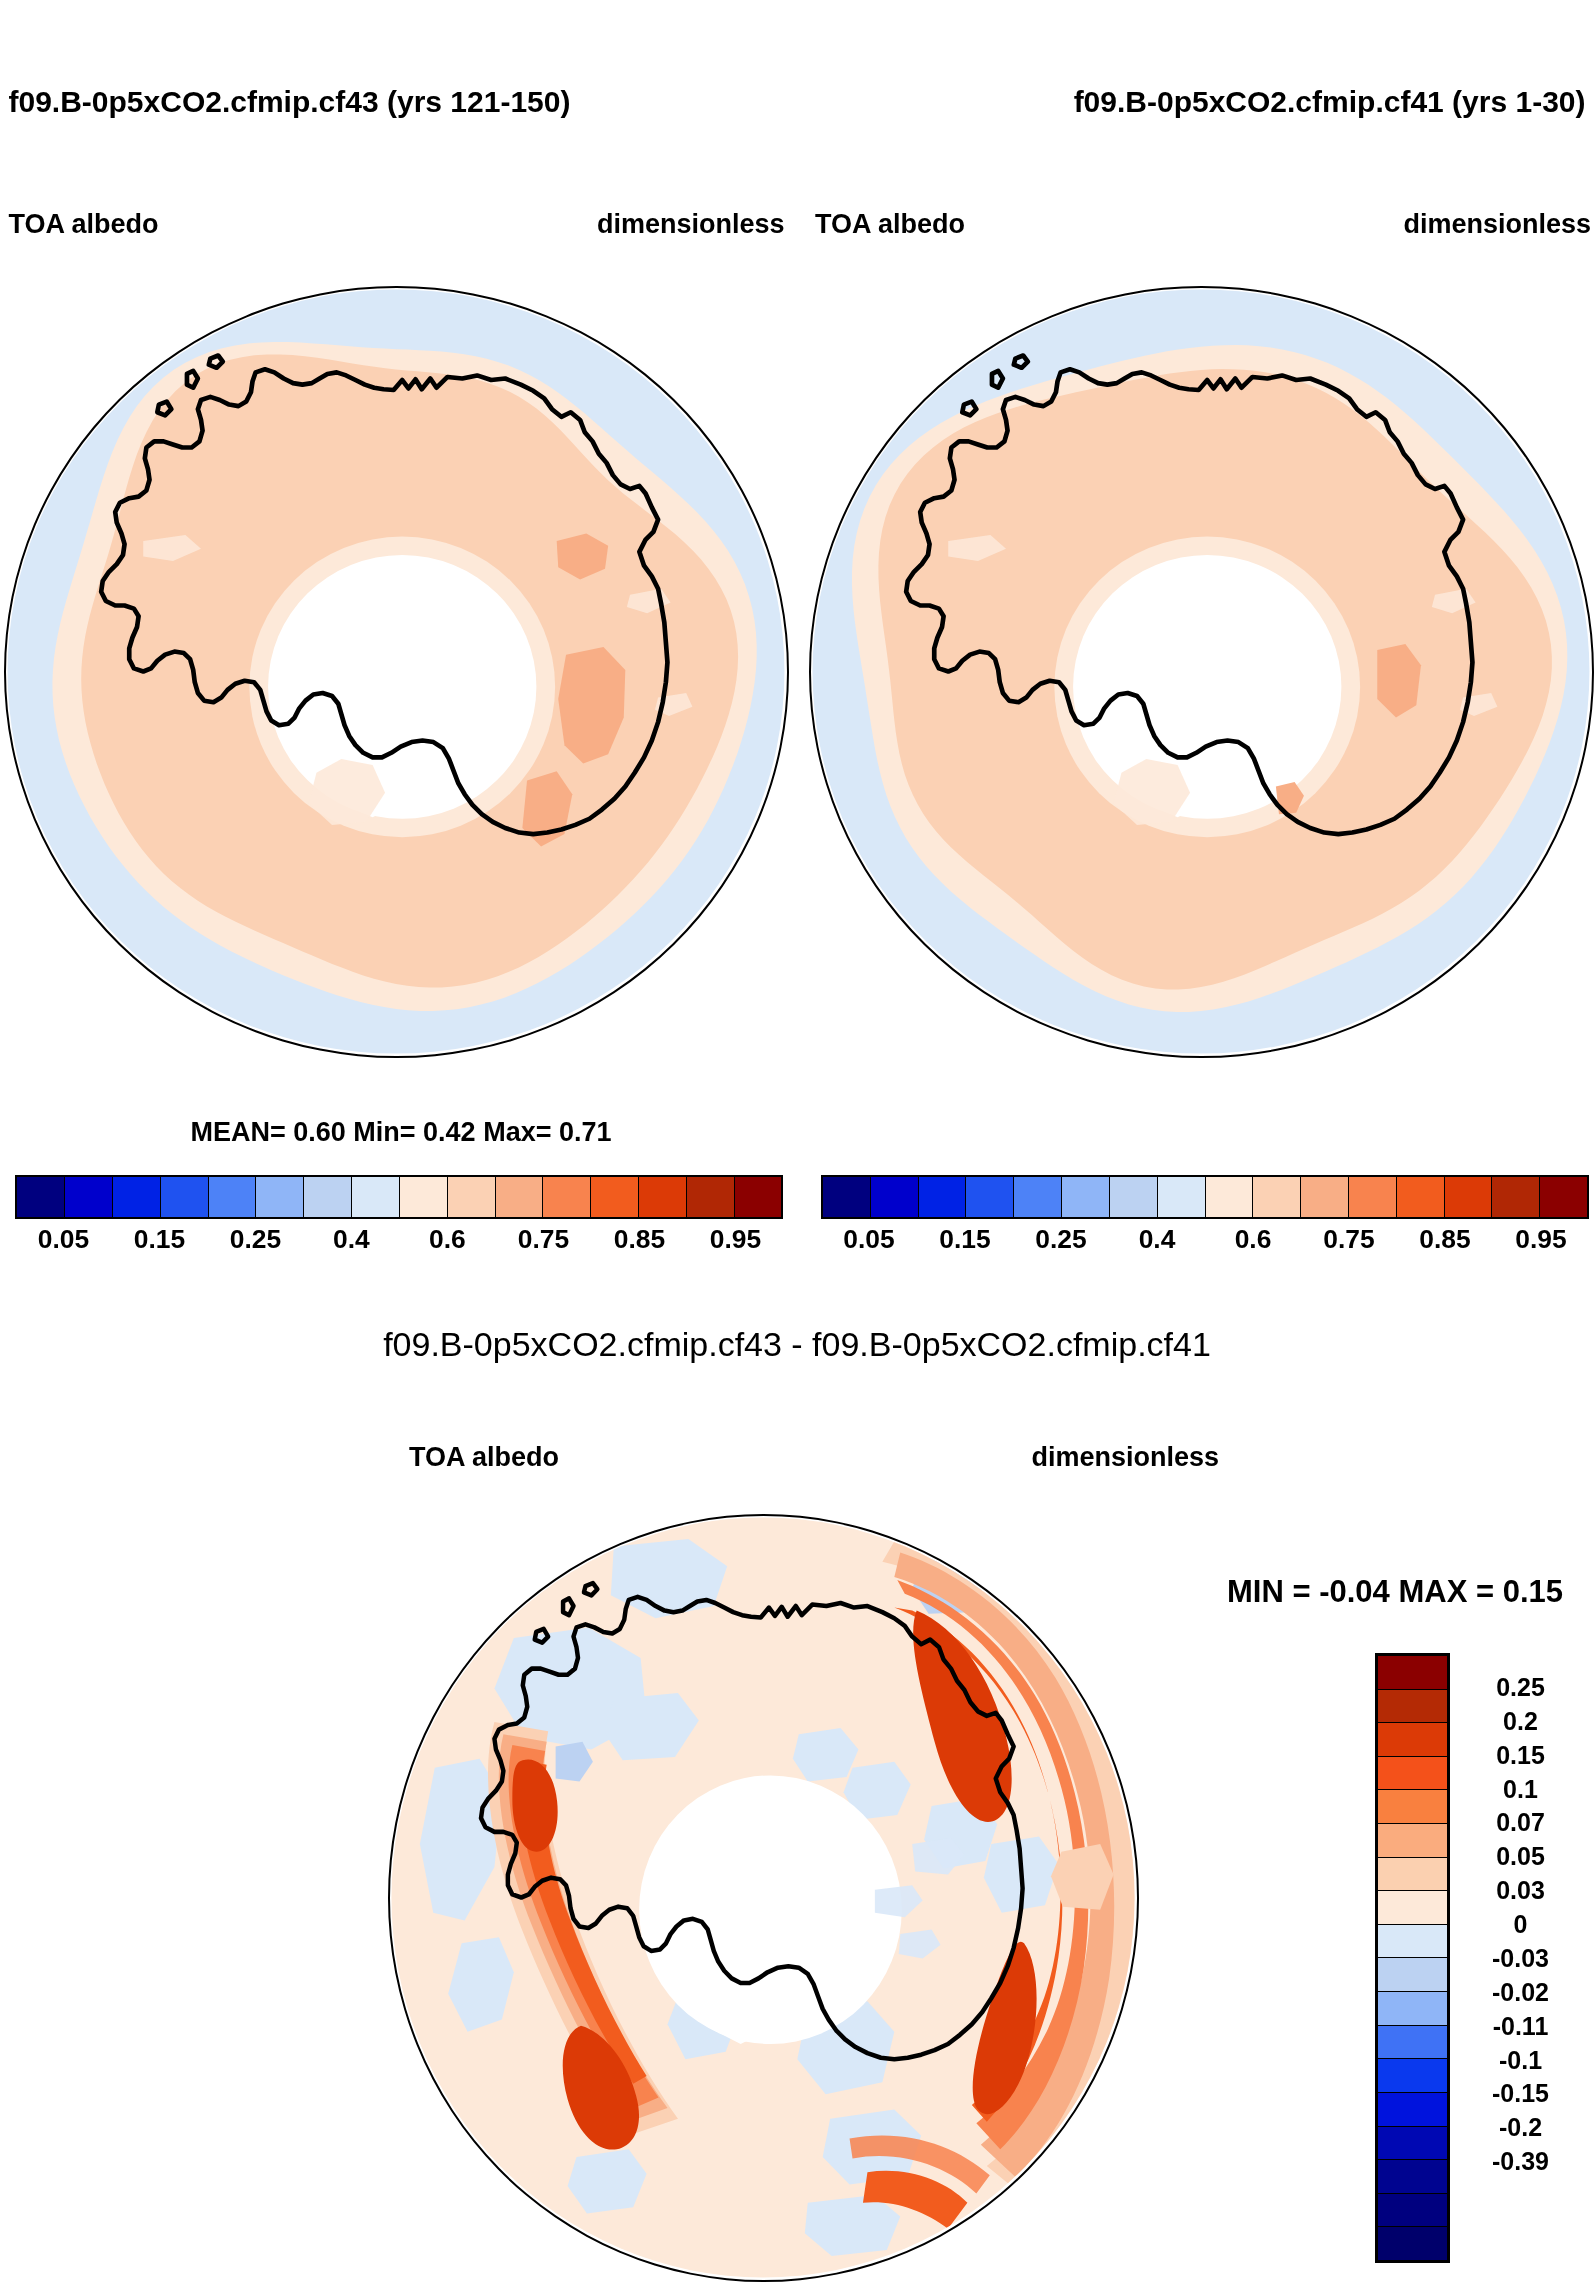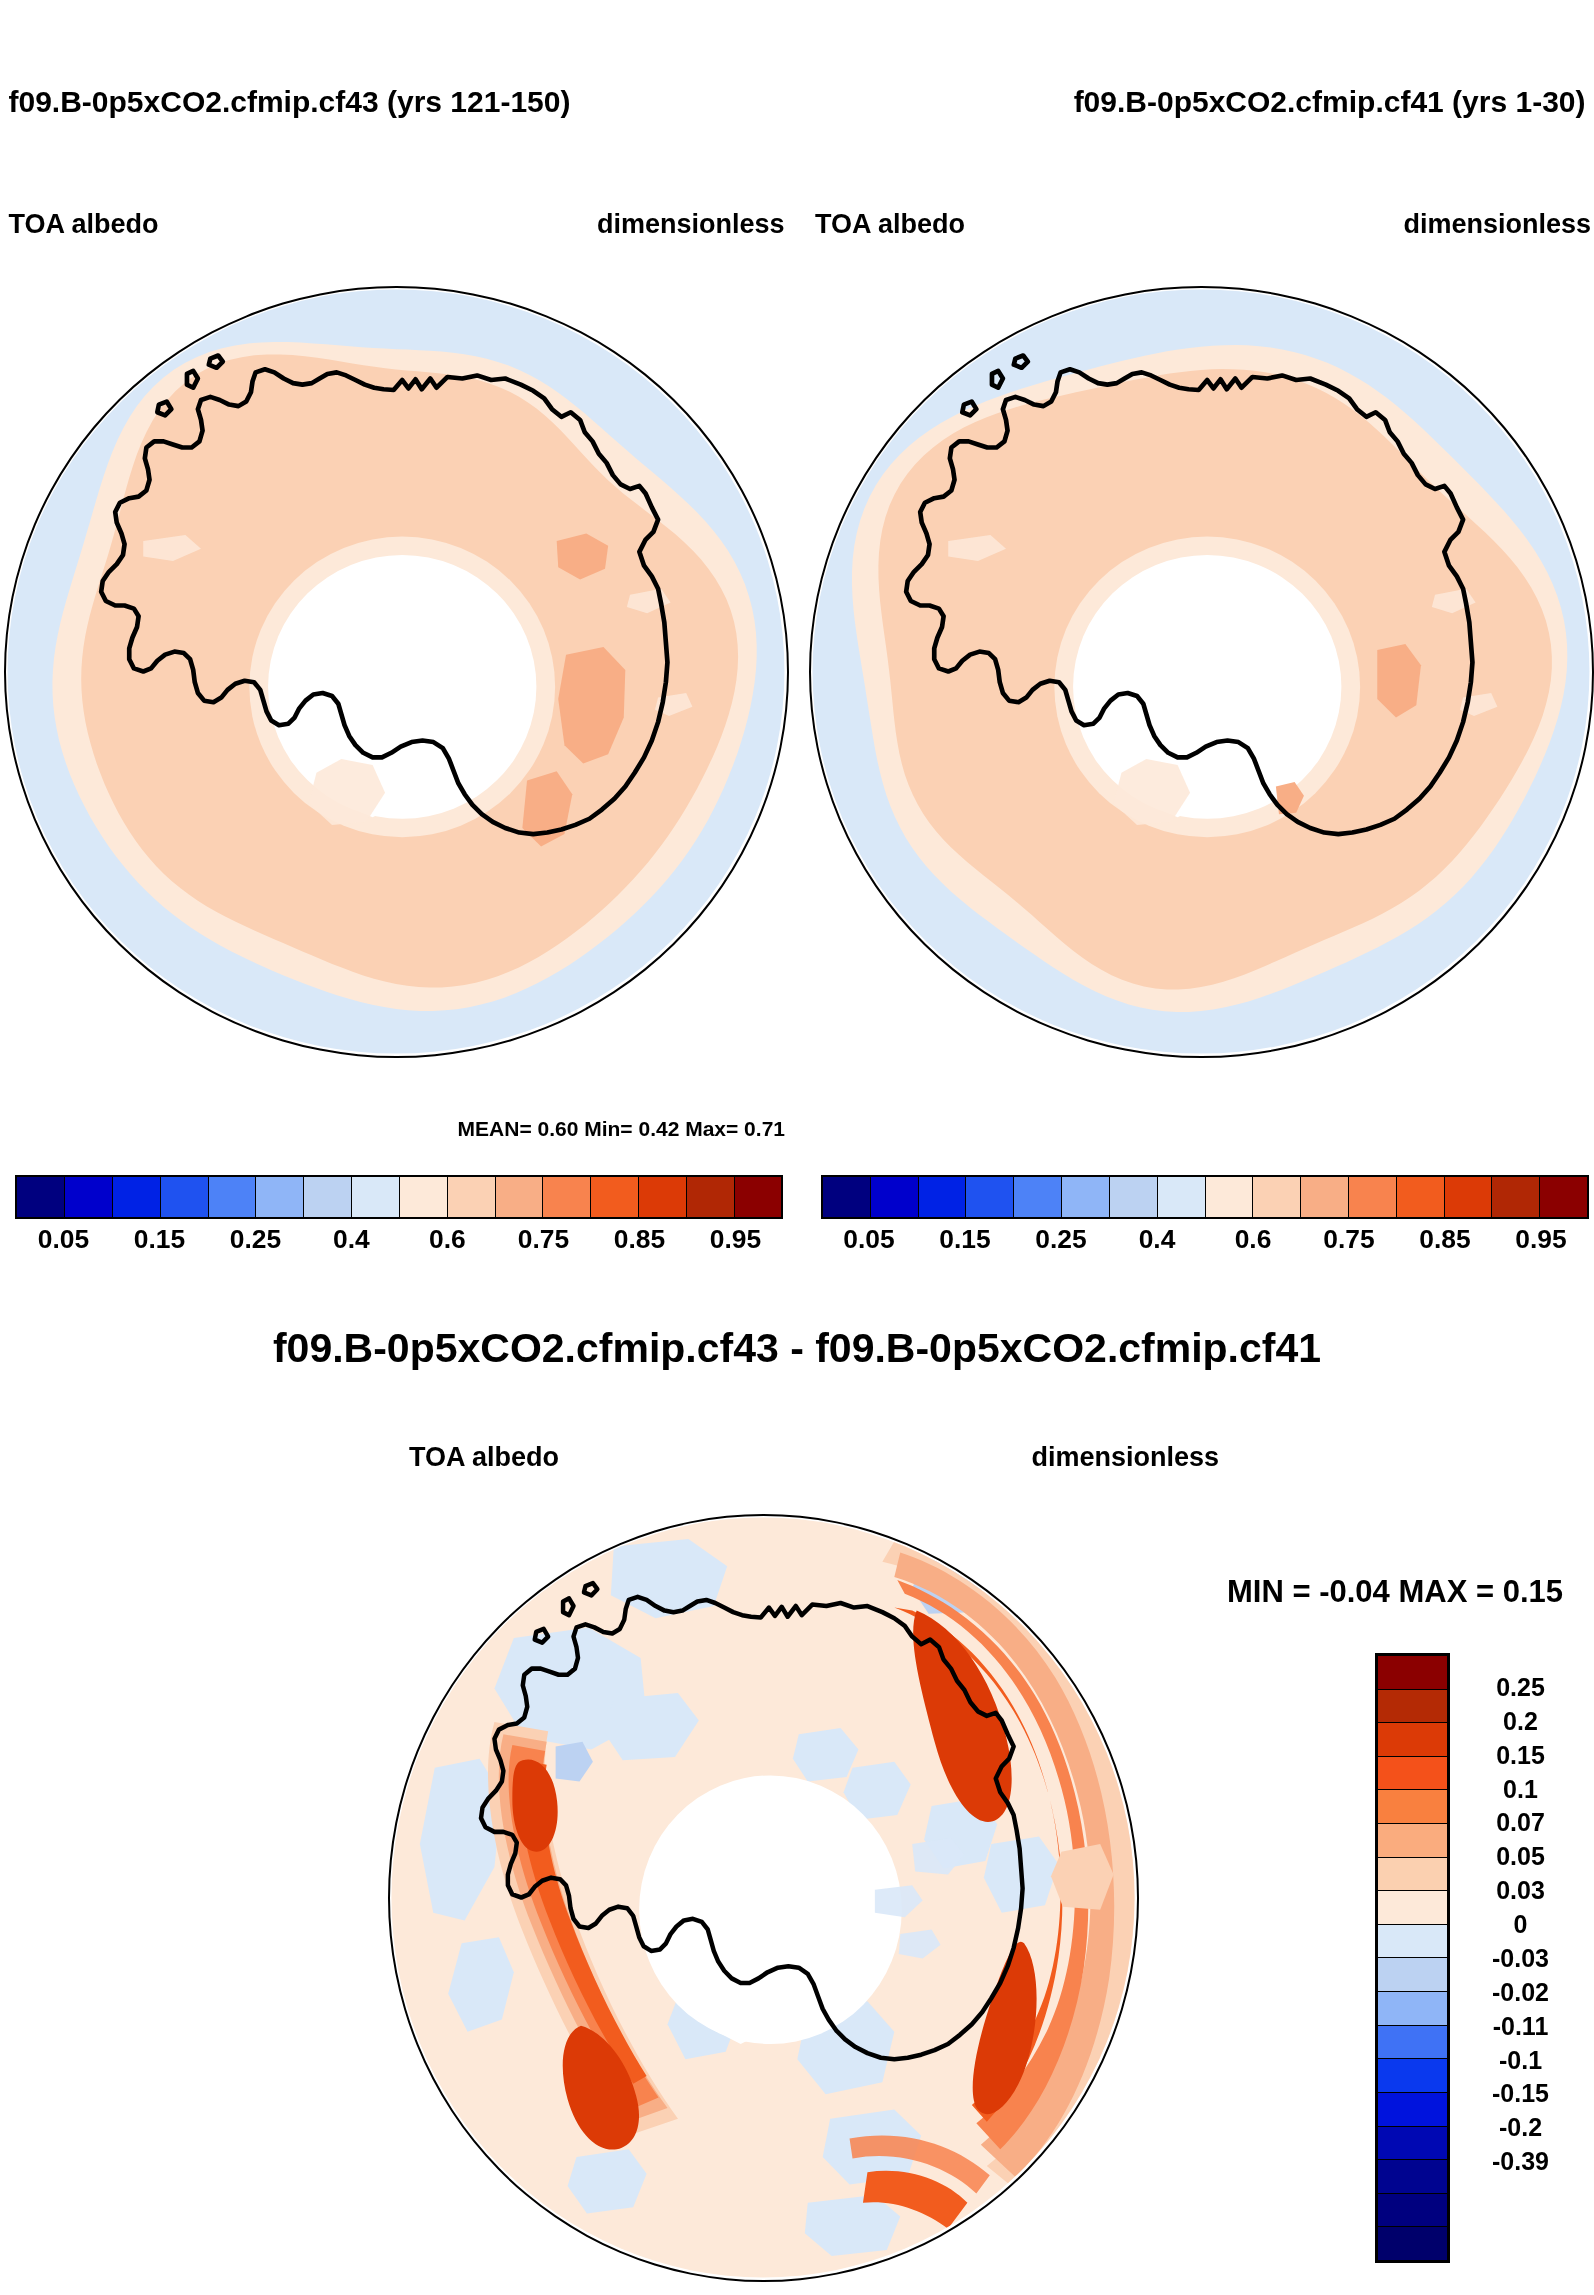--- a/index.html
+++ b/index.html
@@ -19,25 +19,25 @@
     position:absolute;left:0;right:0;top:85px;
     display:flex;justify-content:space-between;padding:0 8.5px;
     font-size:30px;font-weight:bold;color:#000;white-space:nowrap;
   }
   .sub-row{
     position:absolute;display:flex;justify-content:space-between;
     font-size:27px;font-weight:bold;color:#000;white-space:nowrap;
   }
   .diff-title{
     position:absolute;left:0;right:0;top:1325px;text-align:center;
-    font-size:41px;font-weight:bold;color:#000;
+    font-size:34px;font-weight:normal;color:#000;
   }
   .stats{
-    position:absolute;font-size:21px;font-weight:bold;color:#000;
-    white-space:nowrap;text-align:right;
+    position:absolute;font-size:27px;font-weight:bold;color:#000;
+    white-space:nowrap;text-align:center;
   }
   .minmax{
     position:absolute;top:1574px;left:1203px;width:384px;
     font-size:31px;font-weight:bold;color:#000;white-space:nowrap;text-align:center;
   }
 
   
   .globe{
     position:absolute;border-radius:50%;overflow:hidden;
     border:2.6px solid #000;box-sizing:border-box;background:#fff;

